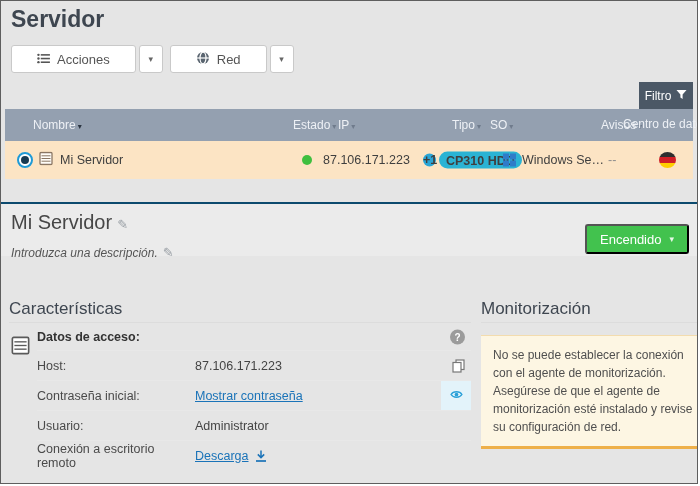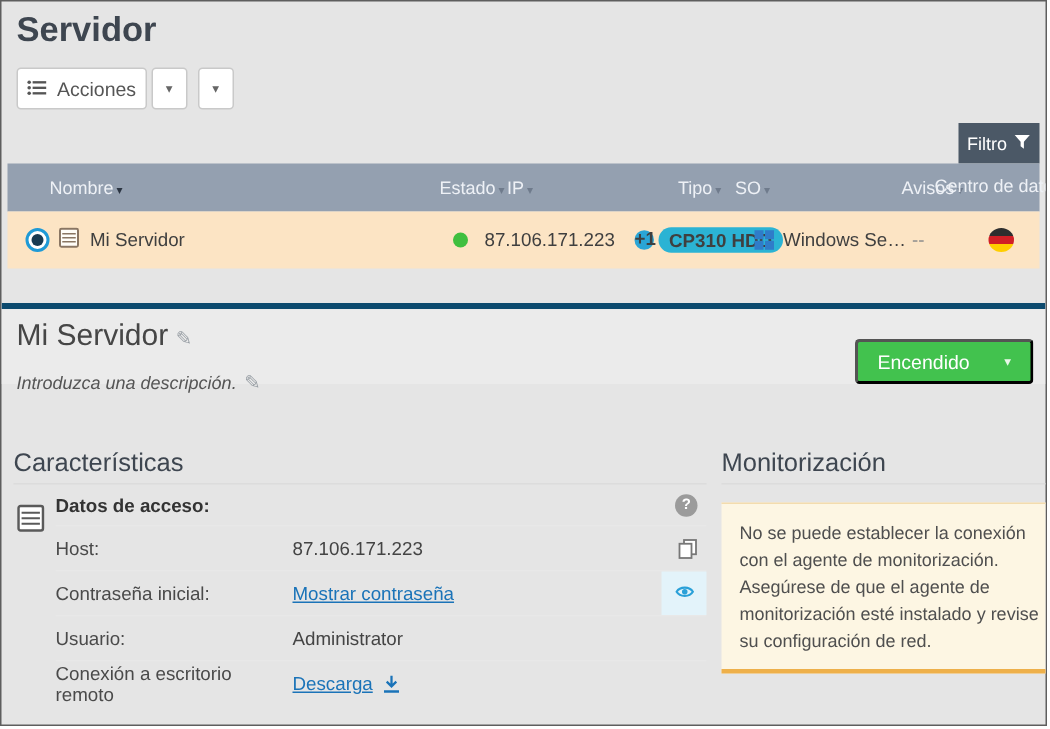--- a/index.html
+++ b/index.html
@@ -4,21 +4,21 @@
 <style>
   * { margin:0; padding:0; box-sizing:border-box; }
   html,body { background:#fff; }
   body { font-family:"Liberation Sans", sans-serif; }
   .frame { position:relative; width:698px; height:484px; border:1px solid #5e5e5e; background:#e5e5e5; overflow:hidden; }
 
   .page-title { position:absolute; left:10px; top:5px; font-size:23px; font-weight:600; color:#3e4650; }
 
   .toolbar { position:absolute; left:10px; top:44px; display:flex; gap:7px; }
   .btn-group { display:flex; gap:3px; }
-  .tb-btn { display:flex; align-items:center; gap:7px; height:28px; padding:0 6px; background:#fff; border:1px solid #c9c9c9; border-radius:3px; font-size:13px; color:#555; cursor:pointer; }
+  .tb-btn { display:flex; align-items:center; gap:7px; height:28px; padding:0 25px; background:#fff; border:1px solid #c9c9c9; border-radius:3px; font-size:13px; color:#555; cursor:pointer; }
   .tb-caret { width:24px; padding:0; justify-content:center; }
   .caret { font-size:9px; color:#666; line-height:1; }
 
   .filter-btn { position:absolute; right:4px; top:81px; height:27px; width:54px; background:#4b5866; color:#fff; font-size:12px; display:flex; align-items:center; justify-content:center; gap:5px; cursor:pointer; }
 
   .thead { position:absolute; left:4px; right:4px; top:108px; height:32px; background:#94a0b0; color:#eef1f6; font-size:12px; }
   .thead .col { position:absolute; top:50%; transform:translateY(-50%); white-space:nowrap; }
   .sort-caret { font-size:8px; color:#6f7b8c; margin-left:2px; }
   .sort-caret.active { color:#2b3542; }
   .col-centro { right:8px; width:62px; text-align:right; line-height:1.15; }
@@ -28,25 +28,25 @@
   .radio { left:12px; width:16px; height:16px; border-radius:50%; border:2px solid #1f9ad6; background:#fff; display:flex; align-items:center; justify-content:center; cursor:pointer; }
   .radio .dot { width:8px; height:8px; border-radius:50%; background:#173a52; }
   .status-dot { left:297px; width:10px; height:10px; border-radius:50%; background:#3fbf3f; }
   .ip-plus { left:418px; width:13px; height:13px; border-radius:50%; background:#2aa5d6; color:#fff; font-size:8px; font-weight:bold; text-align:center; line-height:13px; }
   .type-pill { left:434px; height:17px; padding:0 7px; background:#2bb3d4; border-radius:9px; color:#fff; font-size:9.5px; font-weight:bold; display:flex; align-items:center; }
   .os-text { max-width:86px; overflow:hidden; text-overflow:ellipsis; }
   .win-logo { left:498px; width:13px; height:13px; display:grid; grid-template-columns:6px 6px; grid-template-rows:6px 6px; gap:1px; }
   .win-logo i { background:#2f7cc9; }
   .flag-de { left:654px; width:17px; height:16px; border-radius:50%; background:linear-gradient(#2e2e2e 0 33%, #d01f26 33% 66%, #ffce00 66% 100%); }
 
-  .detail-band { position:absolute; left:0; right:0; top:201px; height:54px; background:#ebebeb; border-top:4px solid #0c4a6e; }
+  .detail-band { position:absolute; left:0; right:0; top:201px; height:54px; background:#ebebeb; border-top:2px solid #0c4a6e; }
   .detail-title { position:absolute; left:10px; top:7px; font-size:20px; color:#464646; }
   .detail-desc { position:absolute; left:10px; top:41px; font-size:12px; font-style:italic; color:#555; }
   .pencil { font-style:normal; color:#9aa0a6; font-size:13px; margin-left:5px; cursor:pointer; }
-  .power-btn { position:absolute; right:8px; top:20px; height:30px; padding:0 13px; background:#42c24e; border-radius:3px; color:#fff; font-size:13px; display:flex; align-items:center; gap:23px; cursor:pointer; }
+  .power-btn { position:absolute; right:8px; top:20px; height:30px; padding:0 13px; background:#42c24e; border-radius:3px; color:#fff; font-size:13px; display:flex; align-items:center; gap:8px; cursor:pointer; }
   .power-btn .caret { color:#e8f8e8; }
 
   .features { position:absolute; left:8px; top:298px; width:462px; }
   .section-heading { font-size:17px; color:#3e4650; padding-bottom:3px; border-bottom:1px solid #dcdcdc; }
   .access-icon { position:absolute; left:2px; top:37px; }
   .frows { margin-left:28px; }
   .frow { position:relative; display:flex; align-items:center; height:30px; border-bottom:1px solid #e8e8e8; font-size:12.5px; }
   .frow.head { height:28px; }
   .flabel { width:158px; color:#4a4a4a; }
   .flabel.bold { font-weight:bold; color:#333; }
@@ -82,20 +82,30 @@
               </g>
             </svg>
         </span>
         <span>Acciones</span>
       </button>
       <button class="tb-btn tb-caret">
           <span class="caret">▾</span>
         </button>
     </div>
     <div class="btn-group">
+      <button class="tb-btn">
+        <span>
+          <svg width="14" height="14" viewBox="0 0 14 14">
+              <circle cx="7" cy="7" r="6" fill="#5a6570"></circle>
+              <line x1="1" y1="7" x2="13" y2="7" stroke="#fff" stroke-width="1.2"></line>
+              <ellipse cx="7" cy="7" rx="3" ry="5.8" fill="none" stroke="#fff" stroke-width="1.2"></ellipse>
+            </svg>
+        </span>
+        <span>Red</span>
+      </button>
       <button class="tb-btn tb-caret">
           <span class="caret">▾</span>
         </button>
     </div>
   </div>
 
   <div class="filter-btn">
     <span>Filtro</span>
     <span>
       <svg width="11" height="11" viewBox="0 0 12 12">

